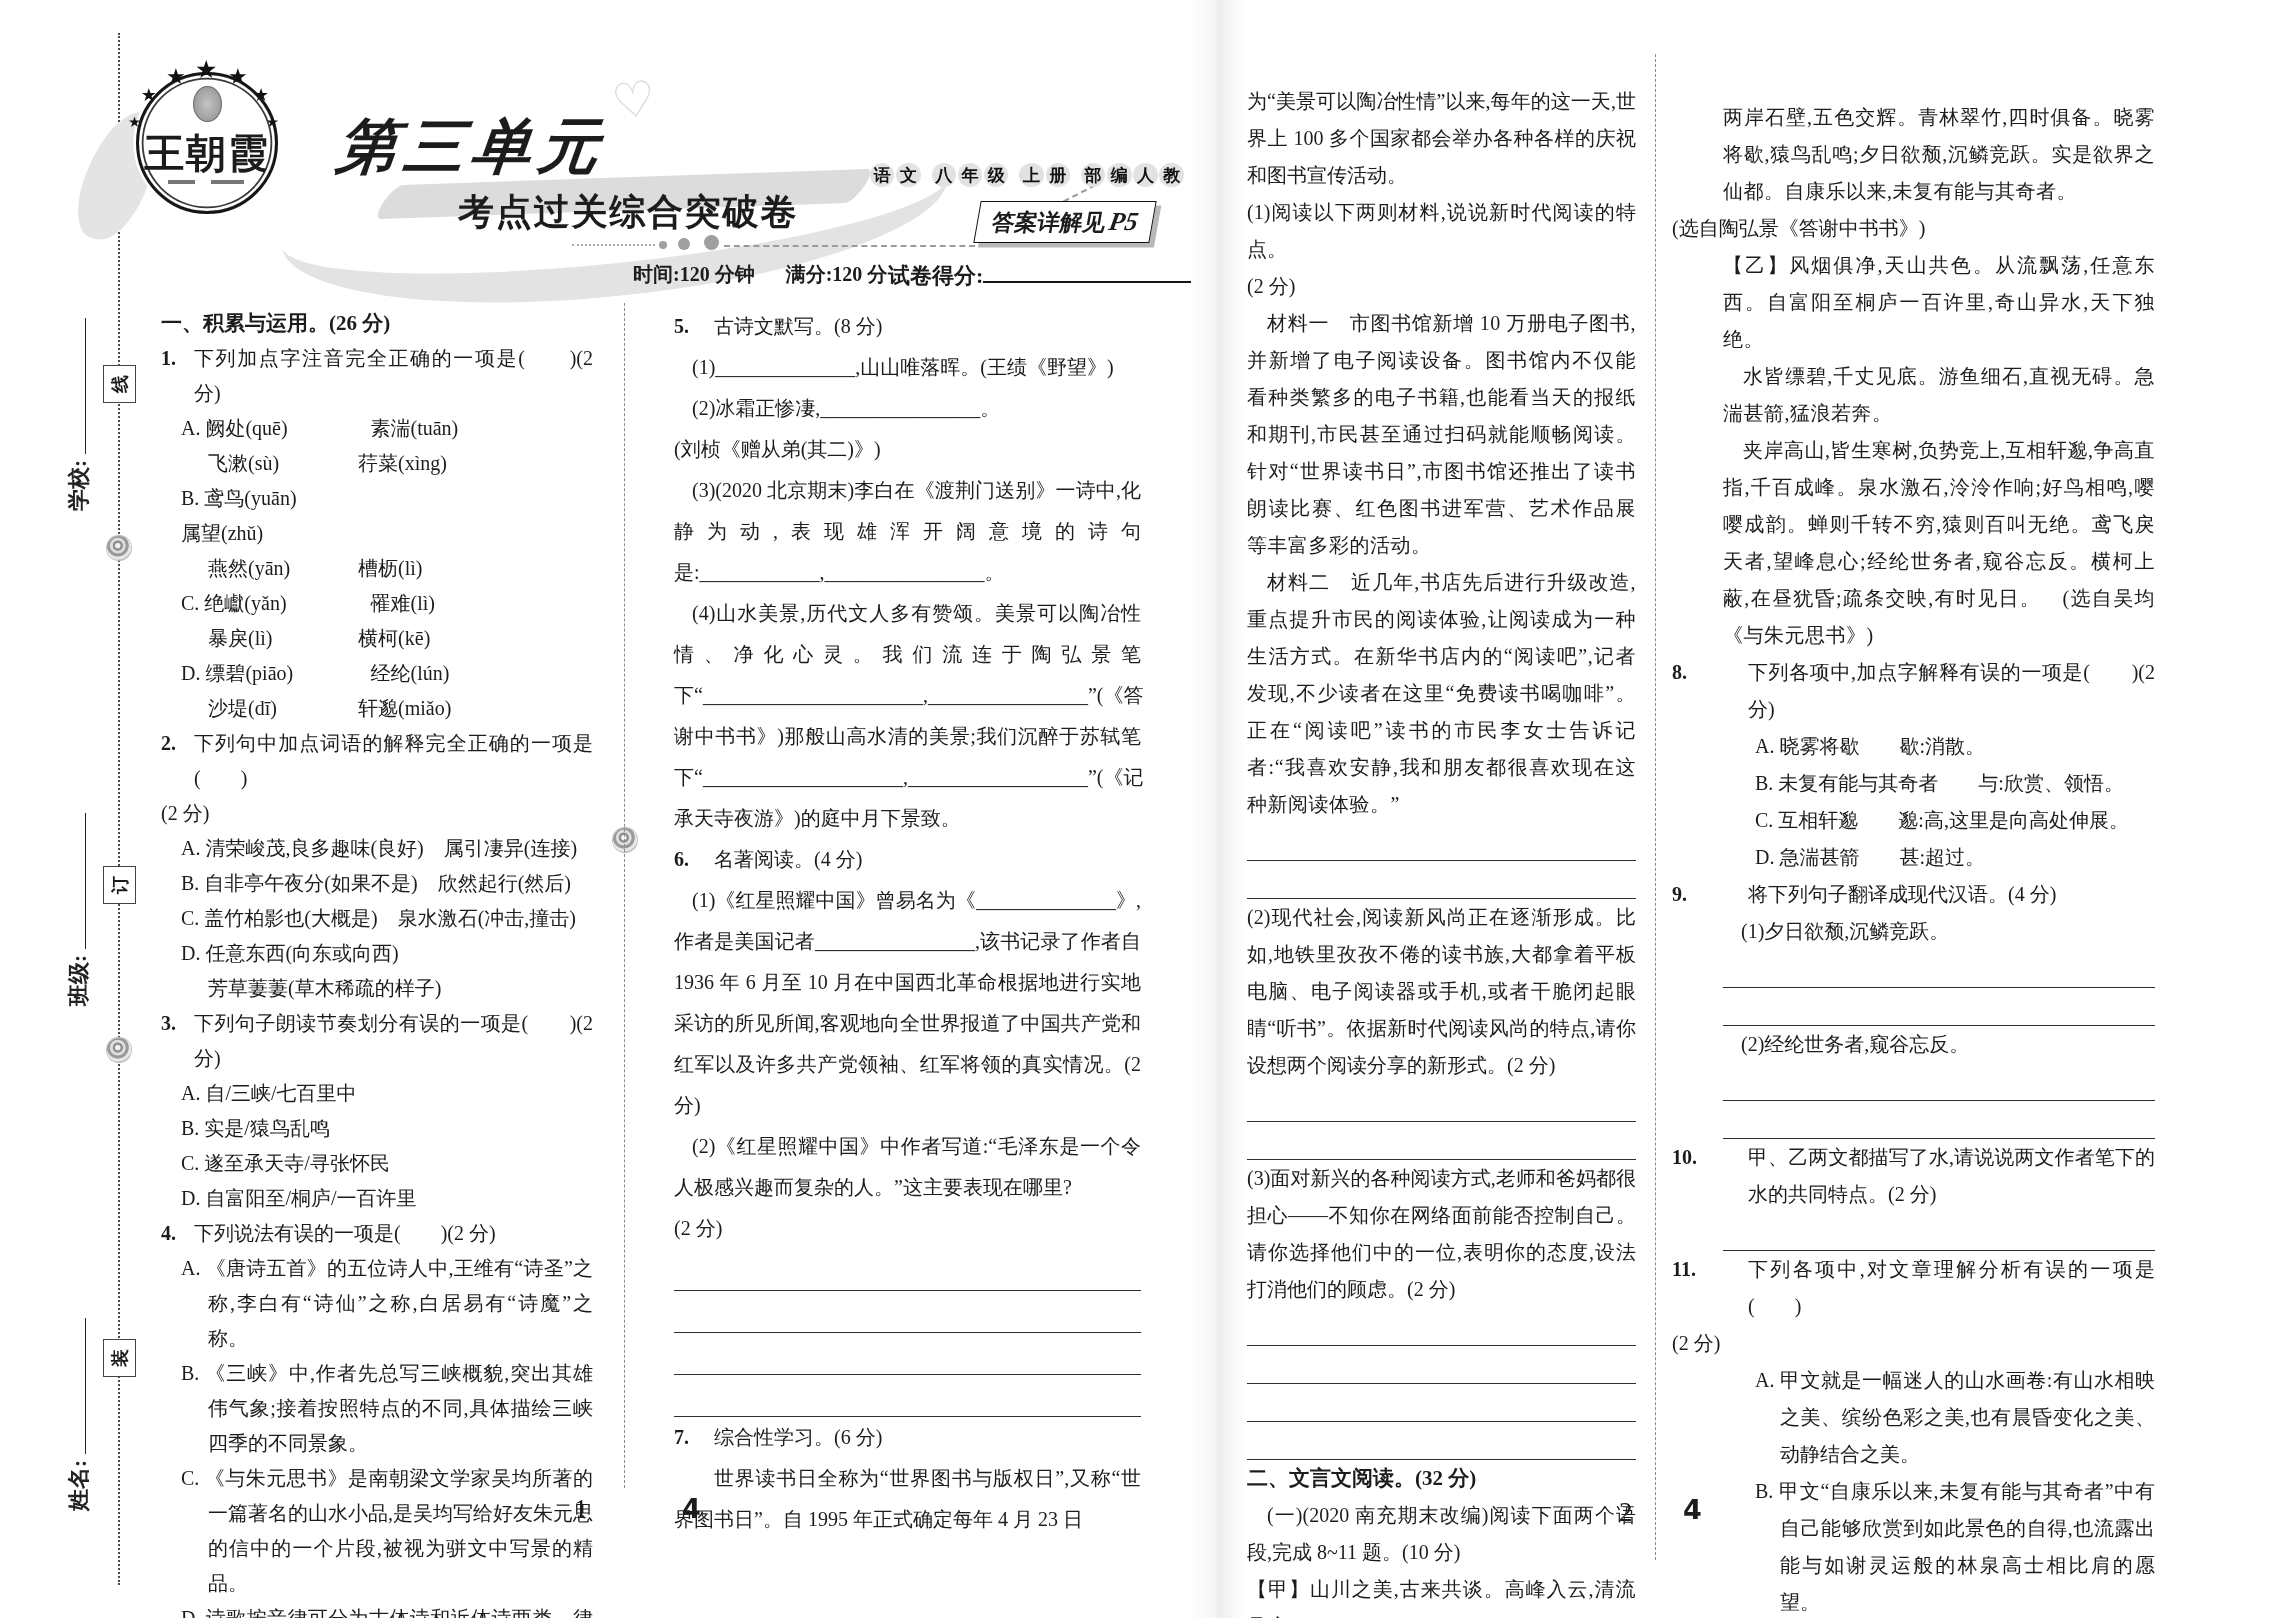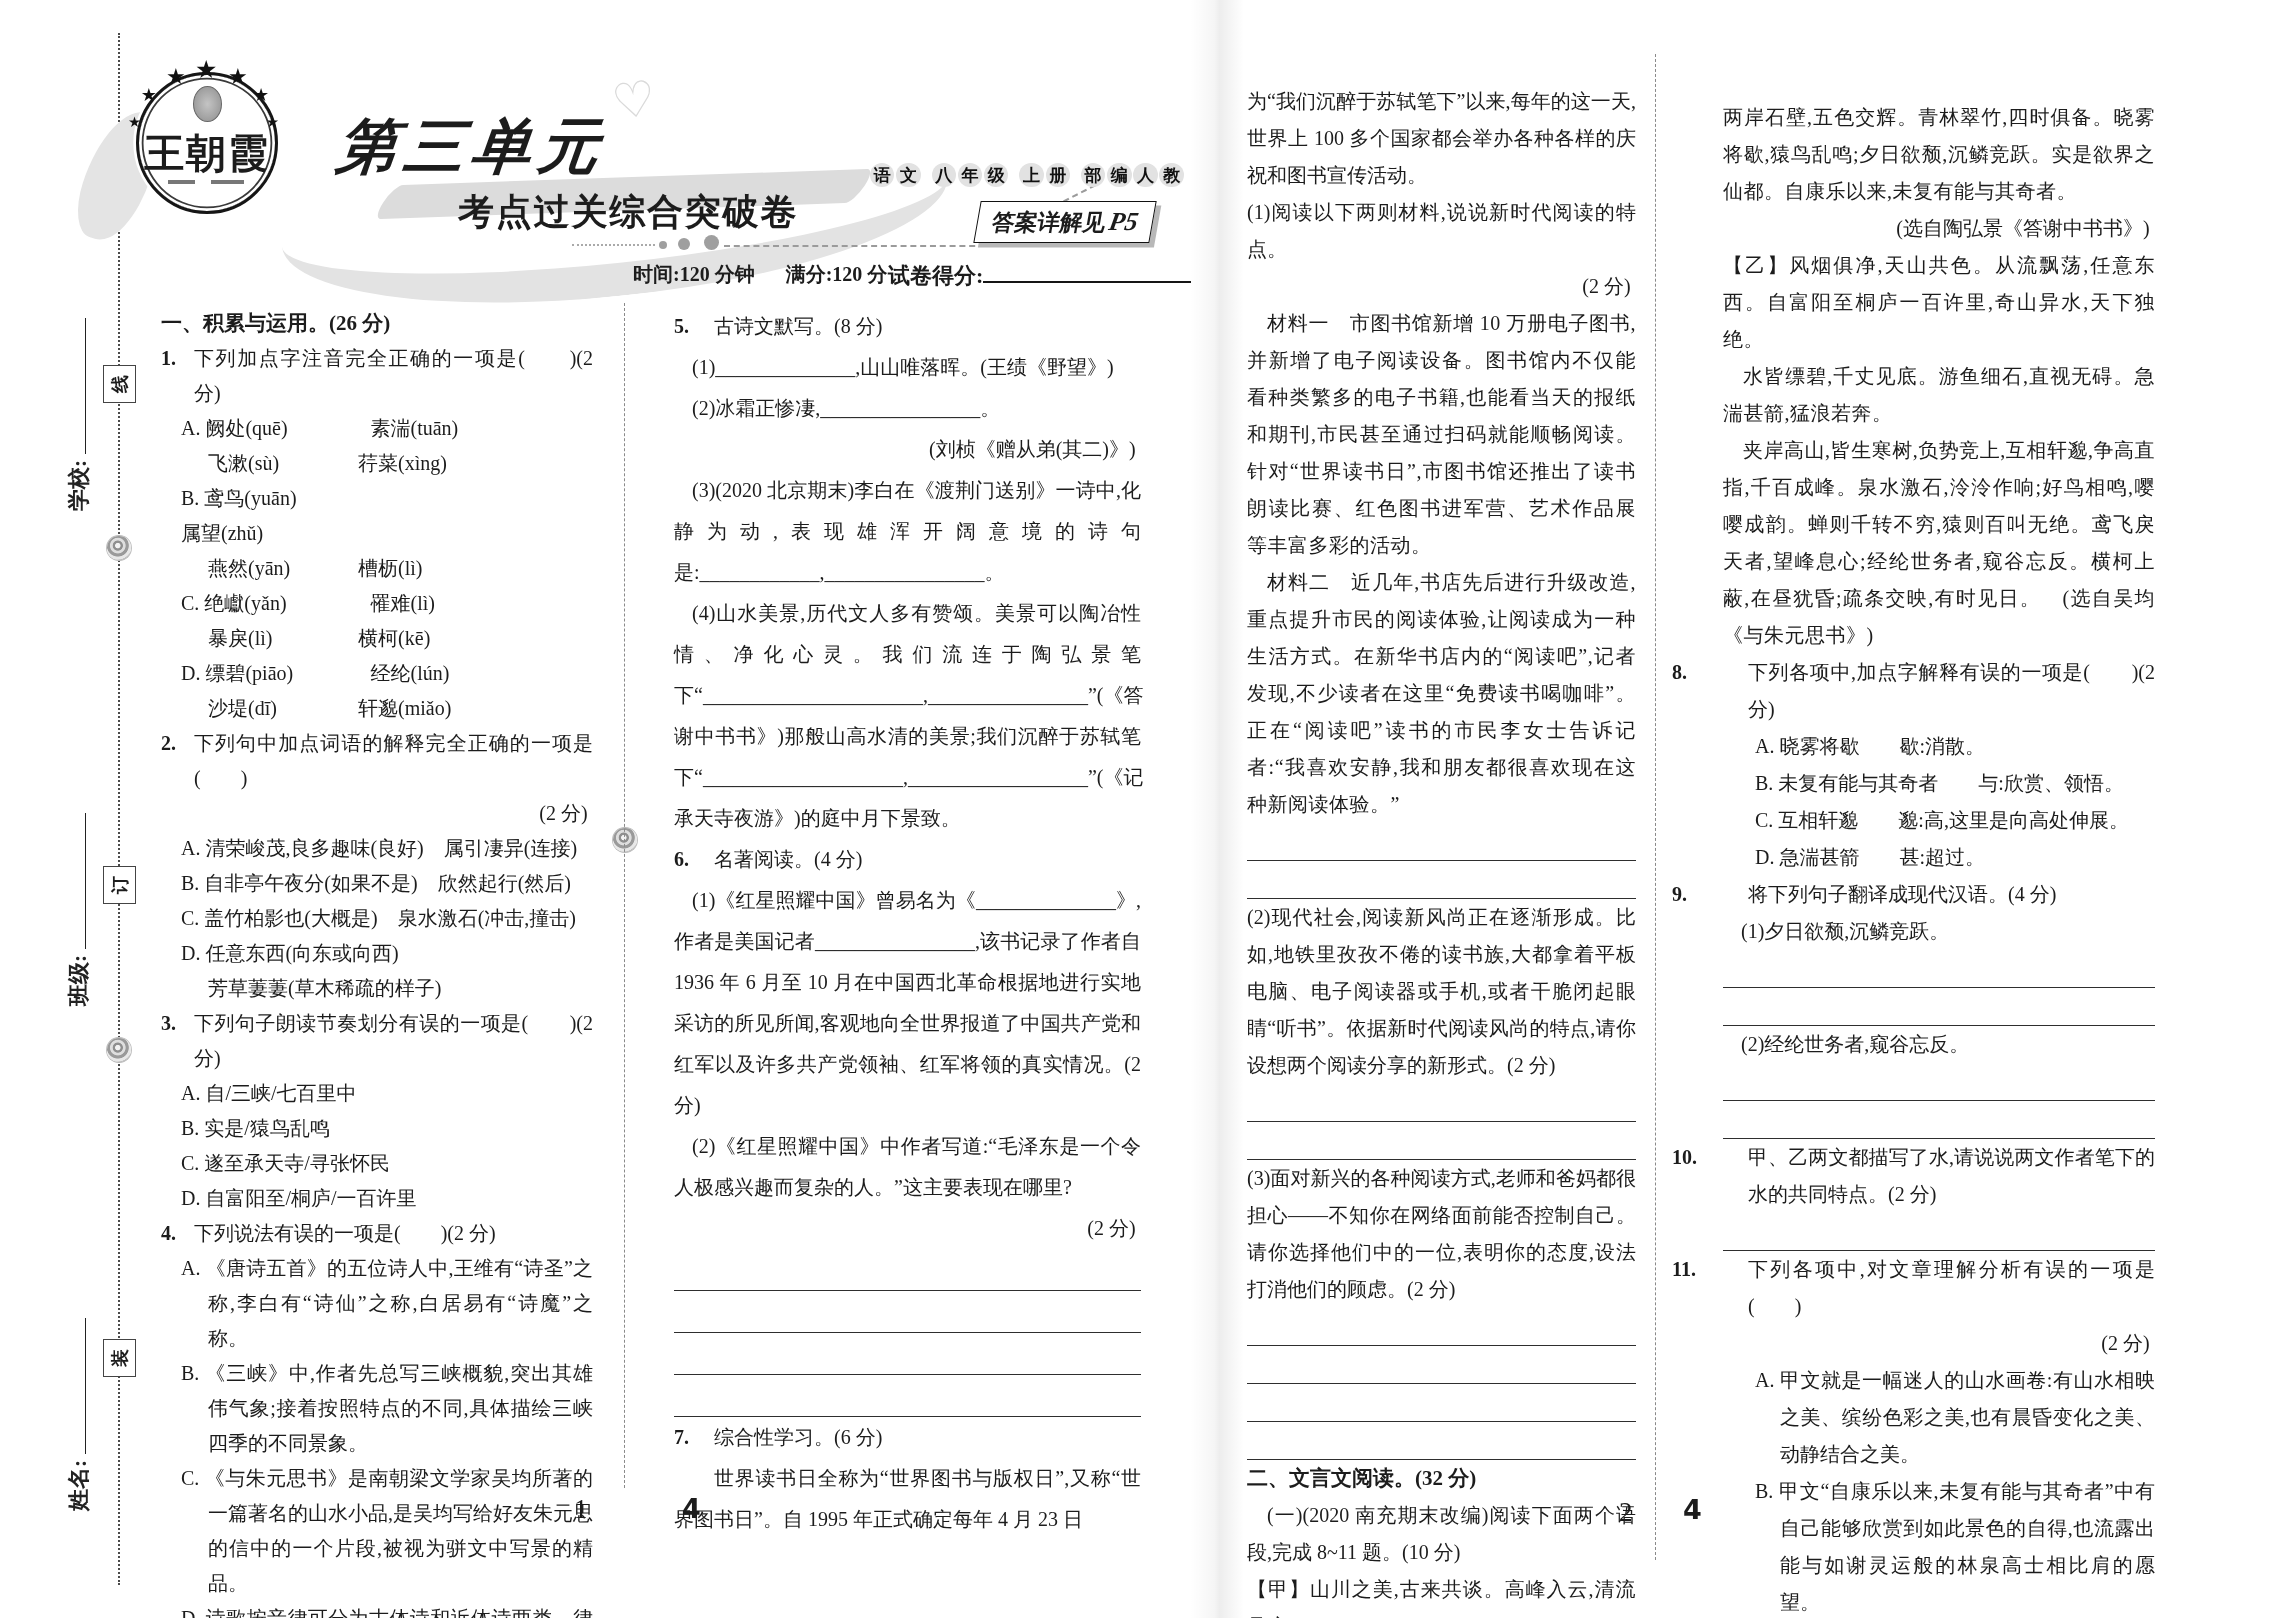--- a/index.html
+++ b/index.html
@@ -17,21 +17,21 @@
   .h{font-weight:bold;font-size:21px;}
   .q{position:relative;padding-left:33px;}
   .qn{position:absolute;left:0;top:0;font-weight:bold;}
   .c2 .q{padding-left:40px;}
   .c4 .q{padding-left:76px;}
   .o{padding-left:47px;text-indent:-27px;}
   .oc{padding-left:47px;}
   .sub{text-indent:18px;}
   .ind1{text-indent:20px;}
   .ind2{text-indent:40px;}
-  .r{text-align:right;padding-right:5.4px;}
+  .r{text-align:left;padding-right:5.4px;}
   .c4 .p,.c4 .sub,.c4 .lines{margin-left:51px;}
   .c4 .o{margin-left:83px;padding-left:25px;text-indent:-25px;}
   .kai{letter-spacing:0.5px;}
   .ansline{border-bottom:1.8px solid #2e2e2e;}
   .c2 .ansline{height:41px;}
   .c3 .ansline,.c4 .ansline{height:37px;}
 
   
   .divider{position:absolute;width:0;border-left:1.8px dashed #8a8a8a;}
   #div1{left:624px;top:303px;height:1185px;}
@@ -251,21 +251,21 @@
       <div class="blk lines">
         <div class="ansline"></div>
         <div class="ansline"></div>
         <div class="ansline"></div>
         <div class="ansline"></div>
       </div>
       <div class="blk q"><span class="qn">7.</span><span class="qt">综合性学习。(6 分)</span></div>
       <div class="blk p ind2">世界读书日全称为“世界图书与版权日”,又称“世界图书日”。自 1995 年正式确定每年 4 月 23 日</div>
     </div>
   <div class="col c3">
-      <div class="blk p ind0">为“我们沉醉于苏轼笔下”以来,每年的这一天,世界上 100 多个国家都会举办各种各样的庆祝和图书宣传活动。</div>
+      <div class="blk p ind0">为“美景可以陶冶性情”以来,每年的这一天,世界上 100 多个国家都会举办各种各样的庆祝和图书宣传活动。</div>
       <div class="blk p ind0">(1)阅读以下两则材料,说说新时代阅读的特点。</div>
       <div class="blk r">(2 分)</div>
       <div class="blk p ind1 kai">材料一　市图书馆新增 10 万册电子图书,并新增了电子阅读设备。图书馆内不仅能看种类繁多的电子书籍,也能看当天的报纸和期刊,市民甚至通过扫码就能顺畅阅读。针对“世界读书日”,市图书馆还推出了读书朗读比赛、红色图书进军营、艺术作品展等丰富多彩的活动。</div>
       <div class="blk p ind1 kai">材料二　近几年,书店先后进行升级改造,重点提升市民的阅读体验,让阅读成为一种生活方式。在新华书店内的“阅读吧”,记者发现,不少读者在这里“免费读书喝咖啡”。正在“阅读吧”读书的市民李女士告诉记者:“我喜欢安静,我和朋友都很喜欢现在这种新阅读体验。”</div>
       <div class="blk lines">
         <div class="ansline"></div>
         <div class="ansline"></div>
       </div>
       <div class="blk p ind0">(2)现代社会,阅读新风尚正在逐渐形成。比如,地铁里孜孜不倦的读书族,大都拿着平板电脑、电子阅读器或手机,或者干脆闭起眼睛“听书”。依据新时代阅读风尚的特点,请你设想两个阅读分享的新形式。(2 分)</div>
       <div class="blk lines">

